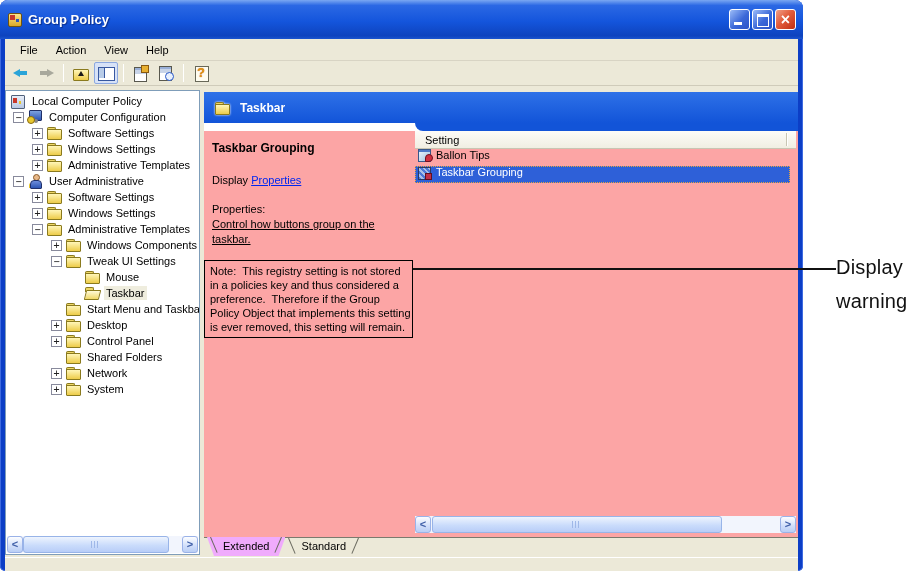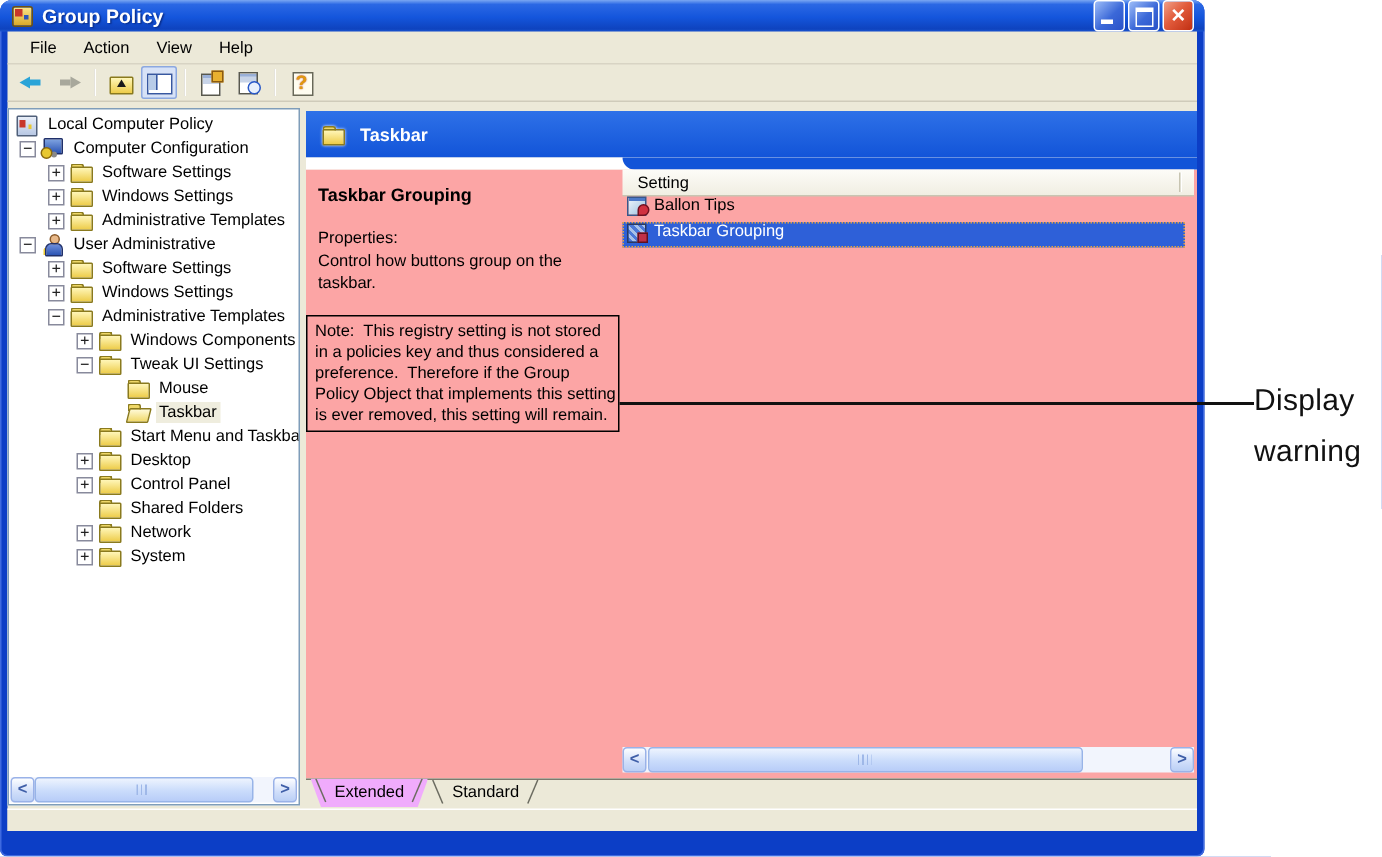--- a/index.html
+++ b/index.html
@@ -4,21 +4,21 @@
 <style>
   * { margin:0; padding:0; box-sizing:border-box; }
   html,body { background:#fff; }
   .page { position:relative; width:921px; height:571px; background:#fff;
           font-family:"Liberation Sans",sans-serif; overflow:hidden; }
 
   
   .window { position:absolute; left:0; top:0; width:803px; height:571px;
             background:var(--border-blue,#0C3EC6); border-radius:8px 8px 5px 5px;
             overflow:hidden; box-shadow:inset 0 0 0 1px #3E6AE0; }
-  .titlebar { height:21px; display:flex; align-items:center; padding:0 7px;
+  .titlebar { height:39px; display:flex; align-items:center; padding:0 7px;
               background:linear-gradient(180deg,#7AA7F2 0%,#2B68E4 14%,#1455DC 55%,#0E43BE 92%,#1B55D0 100%); }
   .app-icon { width:16px; height:15px; position:relative; margin-right:5px; flex:none; }
   .app-icon::before { content:""; position:absolute; left:1px; top:1px; width:12px; height:12px;
                       background:linear-gradient(180deg,#FBE58A,#D8A828); border:1px solid #6E5210; border-radius:2px; }
   .app-icon::after { content:""; position:absolute; left:3px; top:3px; width:5px; height:5px;
                      background:#C8372A; box-shadow:5px 3px 0 -1px #2D55B8; }
   .title-text { color:#fff; font-weight:bold; font-size:13px; text-shadow:1px 1px 1px #0A2E8C; flex:1; }
   .win-controls { display:flex; gap:2px; }
   .wbtn { width:21px; height:21px; border-radius:3px; border:1px solid #fff; position:relative; }
   .wbtn.min, .wbtn.max { background:linear-gradient(135deg,#9CBCF8 0%,#3B68D8 55%,#2A52C8 100%); }
@@ -142,21 +142,21 @@
   .band-step::after { content:""; position:absolute; left:211px; right:0; top:0; height:8px;
           background:linear-gradient(180deg,#1254D8,#1254D8); border-radius:0 0 0 9px; }
   .rp-content { flex:1; display:flex; min-height:0; background:#fca5a5; }
 
   .info-panel { width:211px; flex:none; padding-top:10px; font-size:11px; line-height:15px; }
   .info-title { font-weight:bold; font-size:12px; margin-left:8px; }
   .display-line { margin:17px 0 0 8px; }
   .display-link { color:#0026F0; text-decoration:underline; }
   .desc-label { margin:14px 0 0 8px; }
   .desc-lines { margin-left:8px; }
-  .desc-lines div { white-space:pre; }
+  .desc-lines div { white-space:pre;text-decoration:underline; }
   .note-box { margin-top:13px; width:209px; border:1px solid #000; padding:3px 5px; line-height:14px; }
   .note-box div { white-space:pre; }
 
   .listview { flex:1; position:relative; min-width:0; }
   .col-header { height:18px; margin-right:2px; background:linear-gradient(180deg,#FDFCF8,#F0EEE2);
                 border-bottom:1px solid #C8C5B2; font-size:11px; display:flex; align-items:center;
                 padding-left:10px; position:relative; }
   .col-header .divider { position:absolute; right:9px; top:2px; bottom:2px; width:1px;
                 background:#C8C5B2; box-shadow:1px 0 0 #fff; }
   .lrow { display:flex; align-items:flex-start; height:17px; font-size:11px; padding-left:2px; margin-right:8px; }
@@ -362,20 +362,24 @@
           <div class="band">
             <span class="ico ico-folder"></span>
             <span class="band-title">Taskbar</span>
           </div>
           <div class="band-step"></div>
 
           <div class="rp-content">
 
             <div class="info-panel">
               <div class="info-title">Taskbar Grouping</div>
+              <div class="display-line">
+                <span>Display</span>
+                <span class="display-link">Properties</span>
+              </div>
               <div class="desc-label">Properties:</div>
               <div class="desc-lines" id="desc-lines">
                   <div>Control how buttons group on the</div>
                   <div>taskbar.</div>
                 </div>
               <div class="note-box" id="note-box">
                   <div>Note:  This registry setting is not stored</div>
                   <div>in a policies key and thus considered a</div>
                   <div>preference.  Therefore if the Group</div>
                   <div>Policy Object that implements this setting</div>

